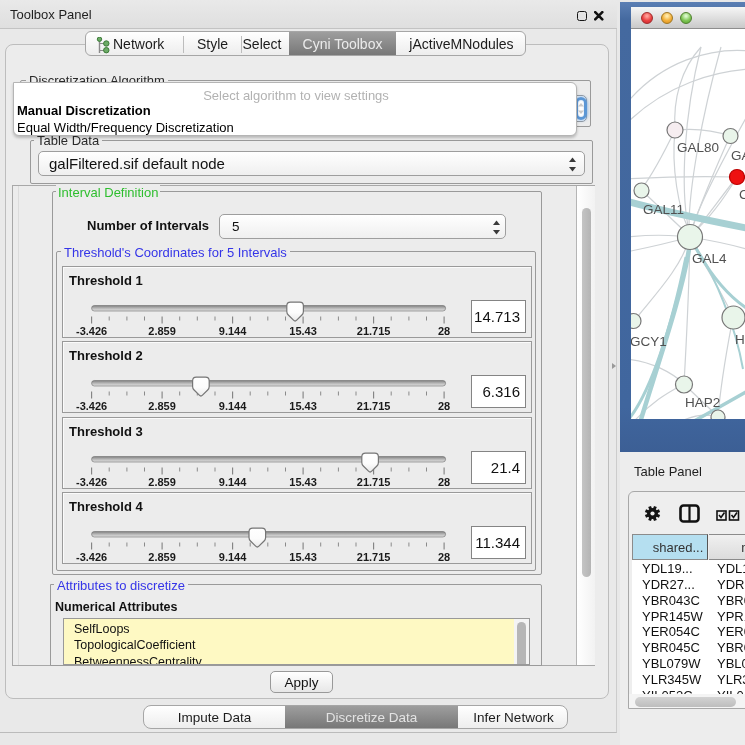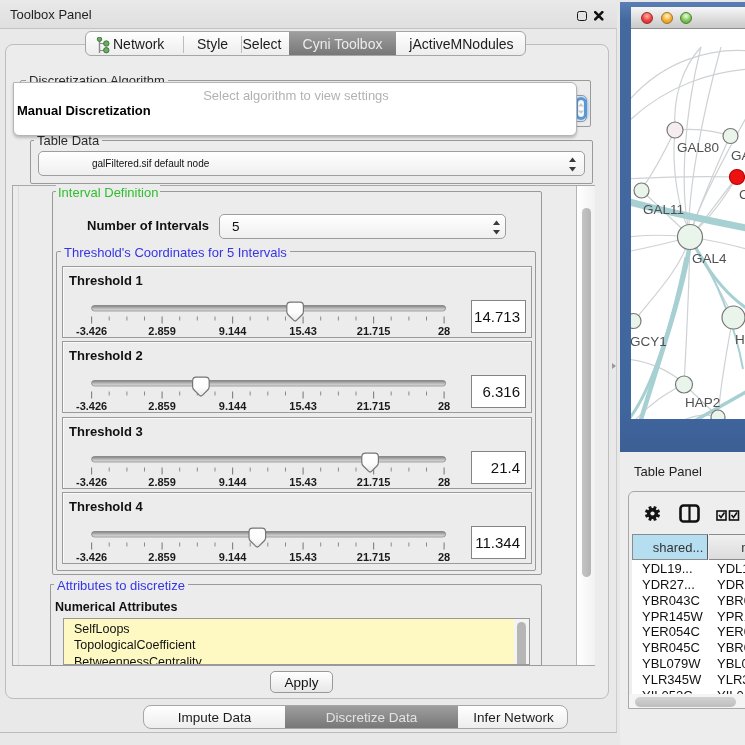--- a/index.html
+++ b/index.html
@@ -46,26 +46,27 @@
   <div class="abs" style="left:540px;top:95px;width:47px;height:27px;background:#fff;border:1px solid #9a9a9a;border-radius:5px;z-index:3;"></div>
   <div class="abs" style="left:575px;top:97px;width:12px;height:23px;border:3px solid #5c97d5;border-radius:6px;z-index:4;box-shadow:0 0 3px 1px rgba(90,150,215,0.55), inset 0 0 2px rgba(90,150,215,0.4);"></div>
   <svg class="abs" style="left:577px;top:102px;z-index:4;" width="8" height="13" viewBox="0 0 8 13">
       <path d="M4 1 L7 4.5 L1 4.5 Z" fill="#c9c9c9"></path>
       <path d="M4 12 L7 8.5 L1 8.5 Z" fill="#c9c9c9"></path>
     </svg>
 
   <div class="abs" style="left:13px;top:82px;width:564px;height:54px;background:#ffffff;border:1px solid #b5b5b5;border-radius:0 6px 6px 6px;box-shadow:0 2px 3px rgba(0,0,0,0.22);z-index:5;">
     <div class="abs" style="left:0;top:5px;width:564px;text-align:center;font-size:13px;color:#b2b2b2;">Select algorithm to view settings</div>
     <div class="abs" style="left:3px;top:20px;font-size:13px;font-weight:bold;color:#000;">Manual Discretization</div>
+    <div class="abs" style="left:3px;top:37px;font-size:13px;color:#000;">Equal Width/Frequency Discretization</div>
   </div>
 
   <div class="abs" style="left:30px;top:140px;width:563px;height:44px;border:1px solid #9a9a9a;border-radius:2px;"></div>
   <div class="abs" style="left:34px;top:133px;font-size:13px;color:#2a2a2a;background:#ececec;padding:0 3px;">Table Data</div>
   <div class="abs" style="left:38px;top:151px;width:547px;height:25px;background:linear-gradient(#ffffff,#efefef);border:1px solid #9e9e9e;border-radius:5px;">
-    <div class="abs" style="left:10px;top:0;height:25px;line-height:24px;font-size:10px;color:#111;margin-left:43px;">galFiltered.sif default node</div>
+    <div class="abs" style="left:10px;top:0;height:25px;line-height:24px;font-size:15px;color:#111;">galFiltered.sif default node</div>
     <svg class="abs" style="right:7px;top:5px;" width="9" height="15" viewBox="0 0 9 15">
       <path d="M4.5 0.5 L8 5 L1 5 Z" fill="#3a3a3a"></path>
       <path d="M4.5 14.5 L8 10 L1 10 Z" fill="#3a3a3a"></path>
     </svg>
   </div>
 
   <div class="abs" style="left:12px;top:185px;width:583px;height:481px;border:1px solid #a8a8a8;background:#ececec;"></div>
 
   <div class="abs" style="left:576px;top:186px;width:1px;height:479px;background:#b5b5b5;"></div>
   <div class="abs" style="left:18px;top:186px;width:1px;height:479px;background:#dcdcdc;"></div>

